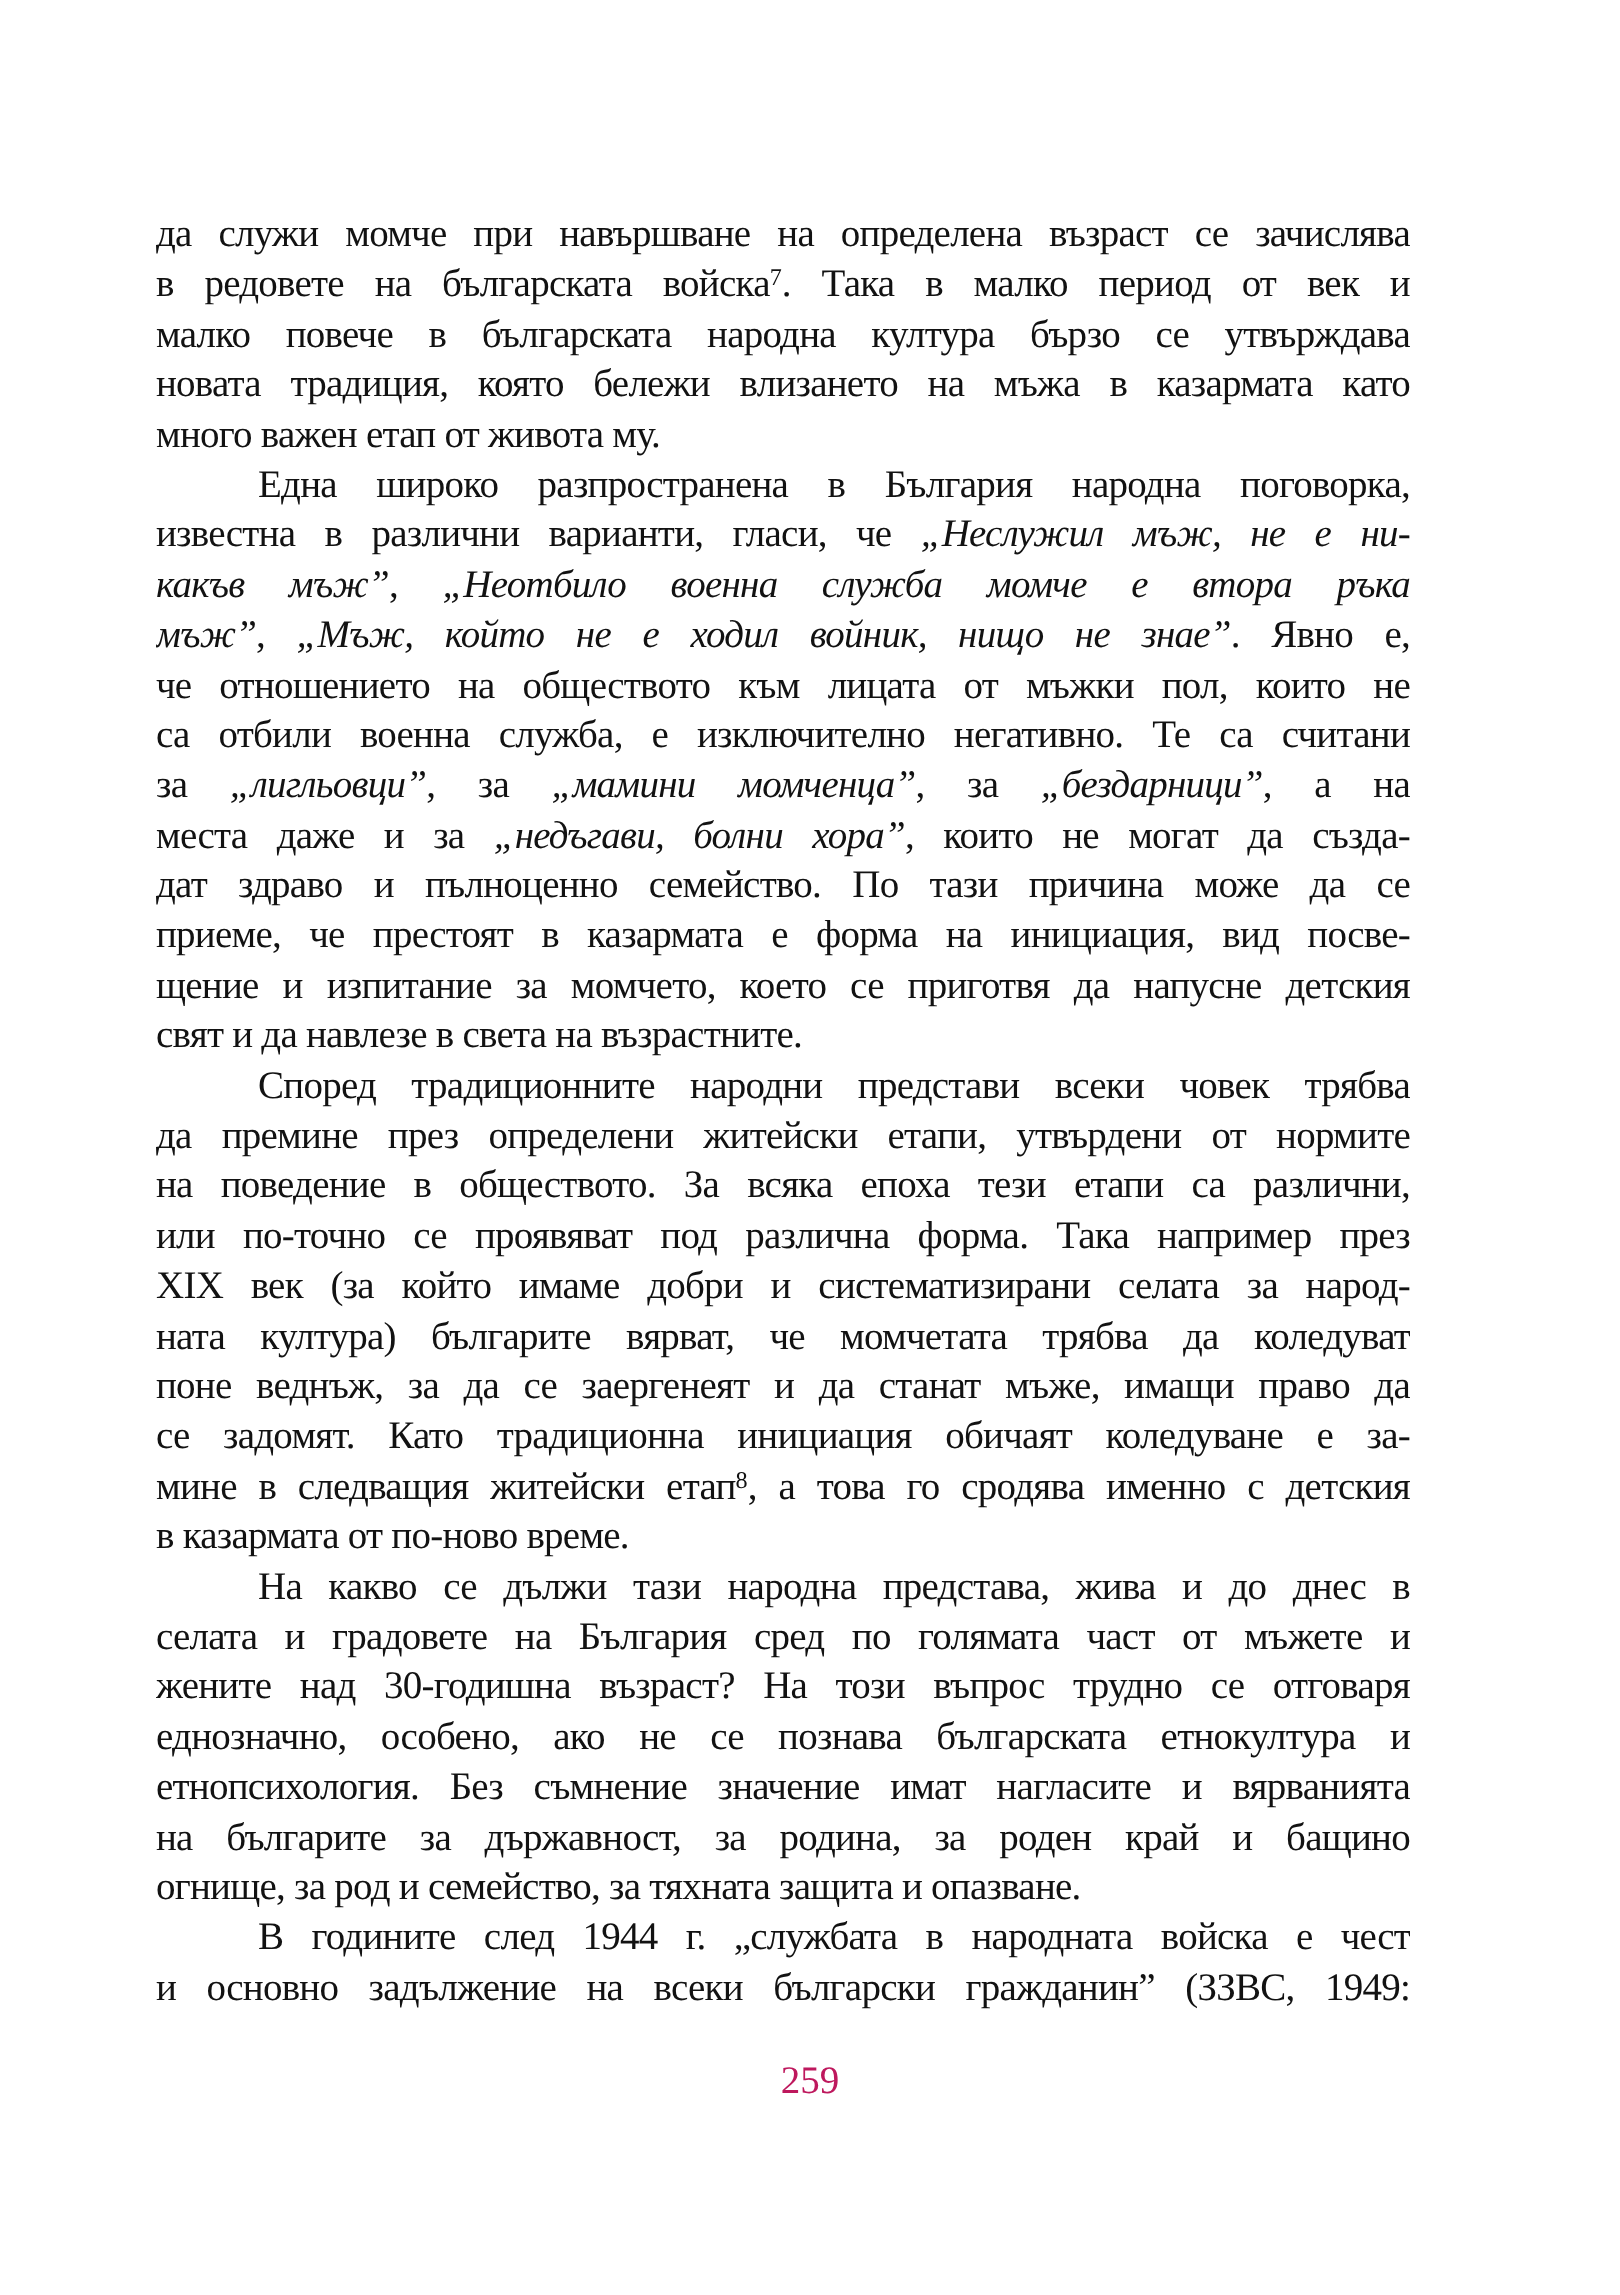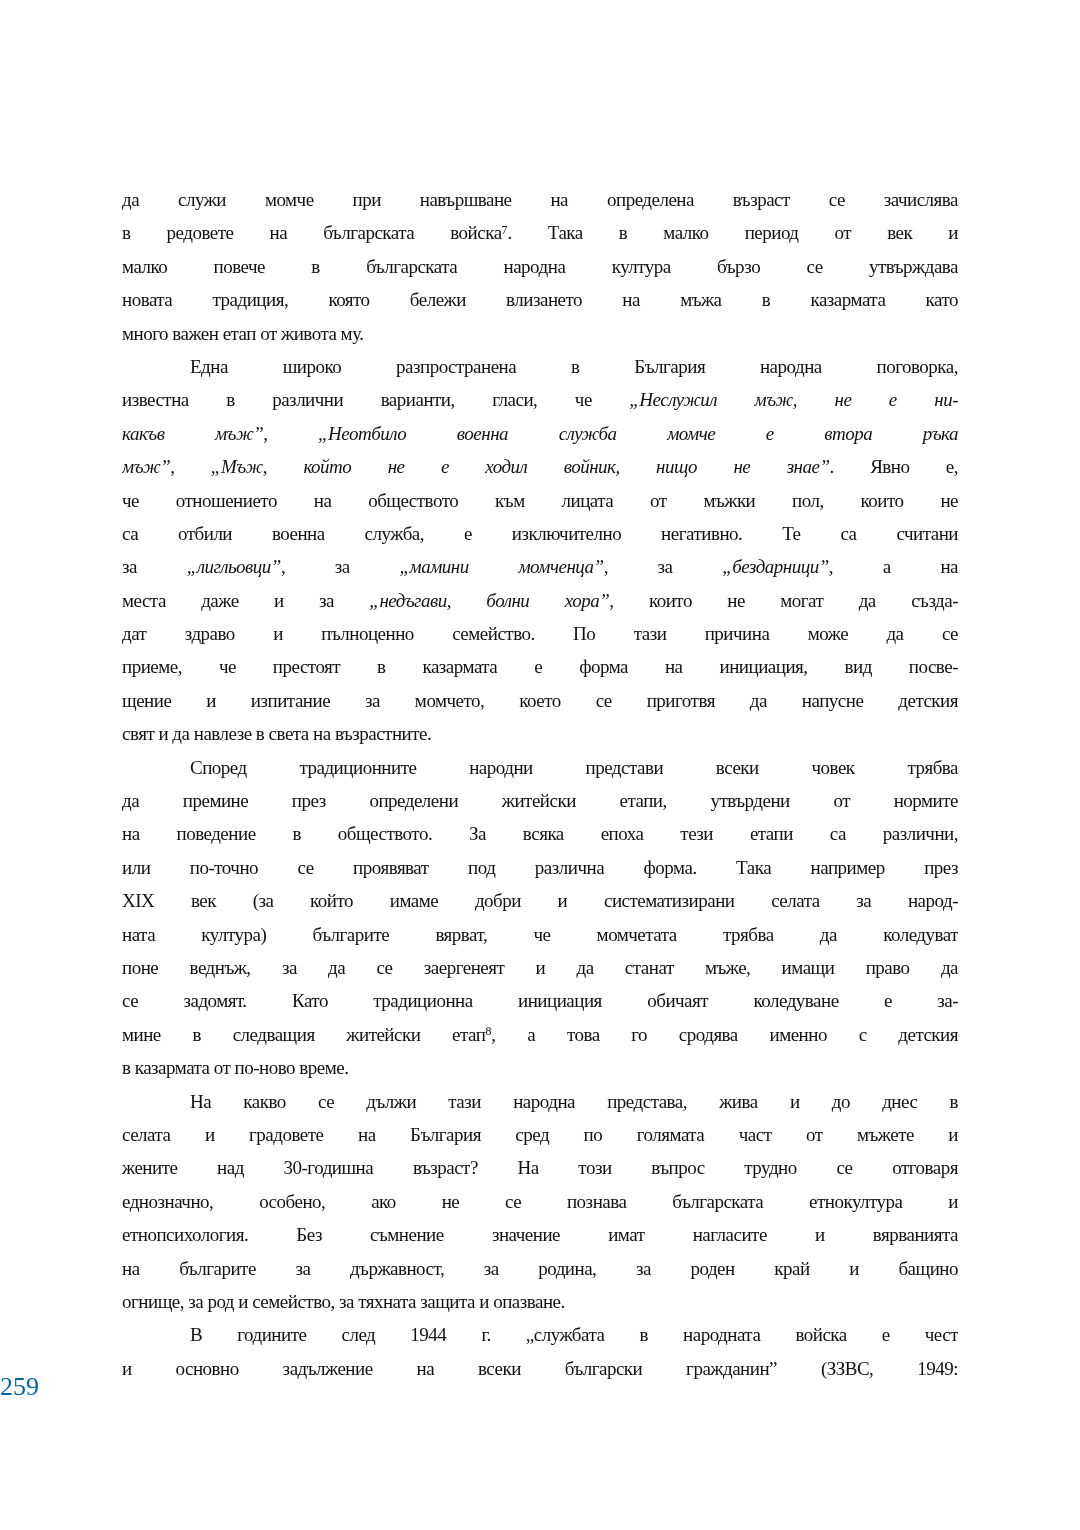--- a/index.html
+++ b/index.html
@@ -7,26 +7,25 @@
     position:relative;
     width:1080px;height:1530px;
     background:#ffffff;
     font-family:"Liberation Serif","DejaVu Serif",serif;
     color:#121212;
     overflow:hidden;
     margin:0 auto;
   }
   .text-block{
     position:absolute;
-    left:122px;top:139px;
+    left:104px;top:139px;
     width:836px;
-    font-size:19px;
+    font-size:26px;
     line-height:33.4px;
     letter-spacing:-0.5px;
-    margin-top:44px;
   }
   .para{margin:0;padding:0;}
   .line{
     text-align:justify;
     text-align-last:justify;
     text-justify:inter-word;
     height:33.4px;
     overflow:hidden;
     white-space:nowrap;
   }
@@ -36,22 +35,23 @@
   .sup{
     font-size:0.62em;
     position:relative;
     top:-0.45em;
     letter-spacing:0;
   }
   .page-number{
     position:absolute;
     top:1372px;left:0;
     width:1080px;
+    text-align:center;
     font-size:26px;
-    color:#0369a1;
+    color:#be185d;
   }
 </style>
 </head>
 <body>
 
 <div class="page">
   <div class="text-block">
       <div class="para">
         <div class="line"><span>да служи момче при навършване на определена възраст се зачислява</span></div>
         <div class="line"><span>в редовете на българската войска</span><span class="sup">7</span><span>. Така в малко период от век и</span></div>

